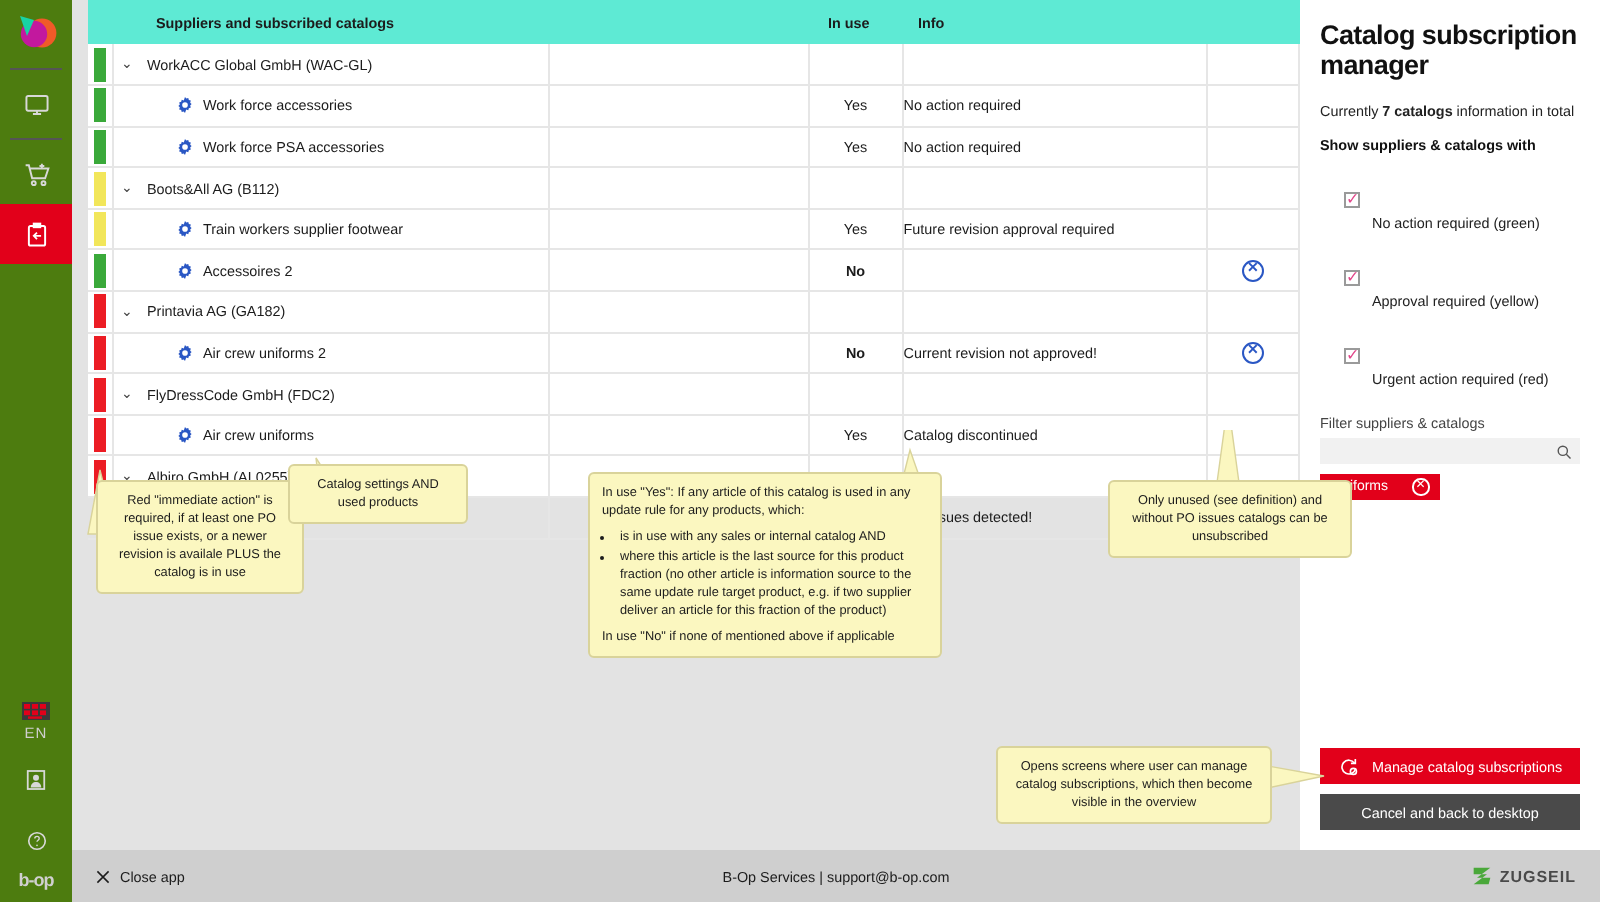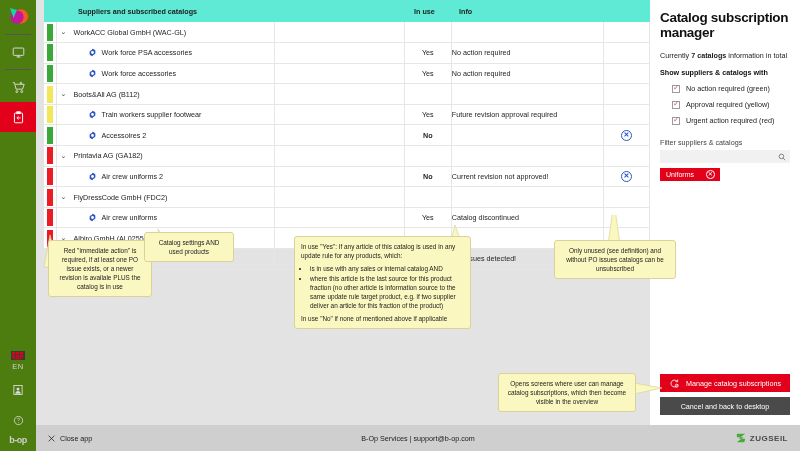--- a/index.html
+++ b/index.html
@@ -92,21 +92,21 @@
   .side .subhead { font-size: 7.2px; font-weight: bold; color: #111; margin-top: 8px; }
   .cbrow { display: flex; align-items: center; gap: 6px; margin-top: 7px; padding-left: 12px; }
   .cbox {
     width: 8px; height: 8px; border: 1px solid #9a9a9a; background: #fff;
     position: relative; flex: 0 0 auto;
   }
   .cbox::after {
     content: "✓"; position: absolute; left: 0px; top: -2.5px;
     font-size: 8px; color: #e2468a; line-height: 10px;
   }
-  .cblabel { font-size: 7.2px; color: #222; }
+  .cblabel { font-size: 7.2px; color: #222; margin-top: 23px; }
   .filter-label { font-size: 7.2px; color: #444; margin-top: 13px; }
   .filter-box {
     margin-top: 3px; height: 13px; background: #f1f1f1; border: none; position: relative;
   }
   .filter-box input {
     width: 100%; height: 100%; border: none; background: transparent;
     font-size: 7px; padding: 0 16px 0 4px; font-family: "Liberation Sans", sans-serif; color: #333;
   }
   .search-ic { position: absolute; right: 4px; top: 2.5px; width: 8px; height: 8px; }
   .tag {
@@ -246,40 +246,40 @@
               <td class="c-flag">
                 <div class="flagbar" style="background:#3aa93a"></div>
               </td>
               <td class="c-name">
                 <div class="namecell">
                   <span class="indent"></span>
                   <svg class="gear" viewBox="0 0 16 16">
                     <path fill="#2a57c4" d="M8 0.8l1.1 1.5 1.8-.5.5 1.8 1.8.5-.6 1.8 1.3 1.3-1.3 1.3.6 1.8-1.8.5-.5 1.8-1.8-.5L8 15.2 6.9 13.7l-1.8.5-.5-1.8-1.8-.5.6-1.8L2.1 8.8 3.4 7.5l-.6-1.8 1.8-.5.5-1.8 1.8.5z"></path>
                     <circle cx="8" cy="8" r="2.5" fill="#fff"></circle>
                   </svg>
-                  <span>Work force PSA accessories</span>
+                  <span>Work force accessories</span>
                 </div>
               </td>
               <td class="c-blank"></td>
               <td class="c-inuse">Yes</td>
               <td class="c-info v-green">No action required</td>
               <td class="c-act"></td>
             </tr>
             <tr class="">
               <td class="c-flag">
                 <div class="flagbar" style="background:#3aa93a"></div>
               </td>
               <td class="c-name">
                 <div class="namecell">
                   <span class="indent"></span>
                   <svg class="gear" viewBox="0 0 16 16">
                     <path fill="#2a57c4" d="M8 0.8l1.1 1.5 1.8-.5.5 1.8 1.8.5-.6 1.8 1.3 1.3-1.3 1.3.6 1.8-1.8.5-.5 1.8-1.8-.5L8 15.2 6.9 13.7l-1.8.5-.5-1.8-1.8-.5.6-1.8L2.1 8.8 3.4 7.5l-.6-1.8 1.8-.5.5-1.8 1.8.5z"></path>
                     <circle cx="8" cy="8" r="2.5" fill="#fff"></circle>
                   </svg>
-                  <span>Work force accessories</span>
+                  <span>Work force PSA accessories</span>
                 </div>
               </td>
               <td class="c-blank"></td>
               <td class="c-inuse">Yes</td>
               <td class="c-info v-green">No action required</td>
               <td class="c-act"></td>
             </tr>
             <tr class="grp-row">
               <td class="c-flag">
                 <div class="flagbar" style="background:#f2e65a"></div>

